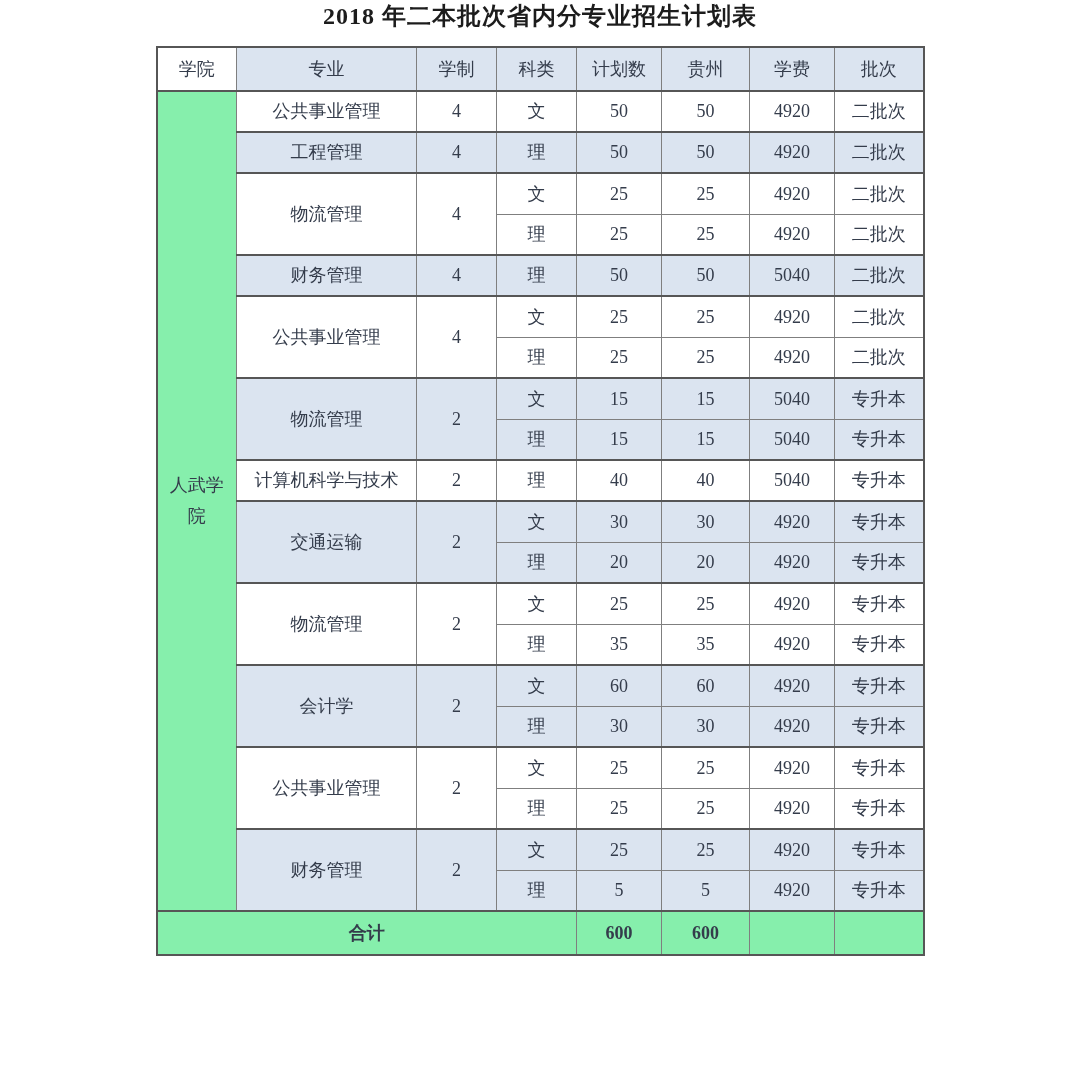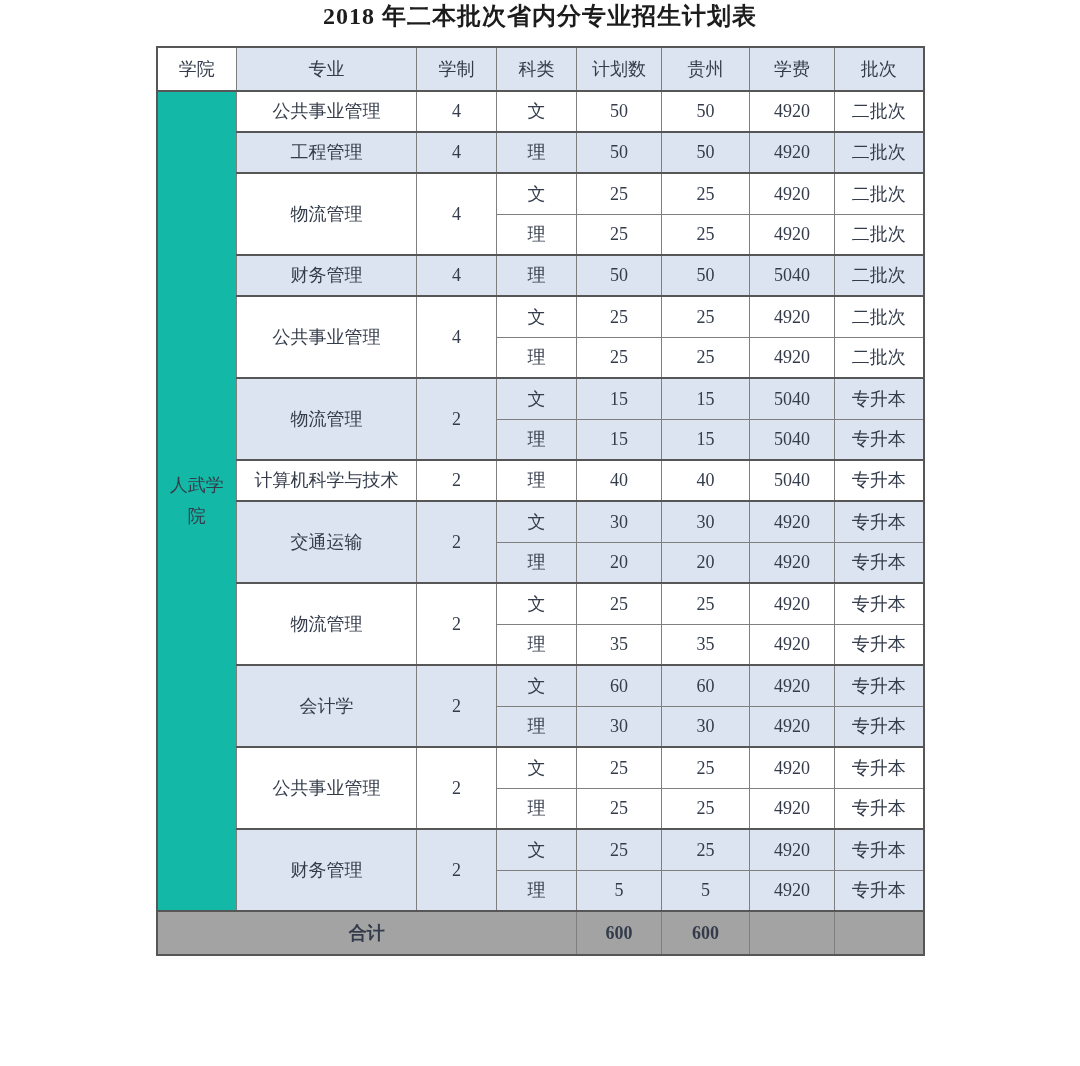--- a/index.html
+++ b/index.html
@@ -43,27 +43,27 @@
     height: 41px;
     padding: 0 2px;
     line-height: 1.45;
   }
   .plan thead th { height: 44px; background: var(--stripe); }
   .plan thead th.no-fill { background: #ffffff; }
   tr.stripe td { background: var(--stripe); }
   tr.group-start td, .plan thead th { border-top: 2px solid var(--group-border); }
   tr.group-start td { border-top: 2px solid var(--group-border); }
   tr.sub-row td { border-top: 1px solid #9a9a9a; }
-  td.college-cell { background: #14b8a6; }
+  td.college-cell { background: #86efac; }
   td.college-cell .wrap { max-width: 3.1em; margin: 0 auto; line-height: 1.7; }
   tr.total-row td {
     height: 44px;
     font-weight: bold;
     border-top: 2px solid var(--group-border);
-    background: #a3a3a3;
+    background: #86efac;
   }
 </style>
 </head>
 <body>
 
 <div class="page">
   <div class="title">2018 年二本批次省内分专业招生计划表</div>
 
   <table class="plan">
     <colgroup>

